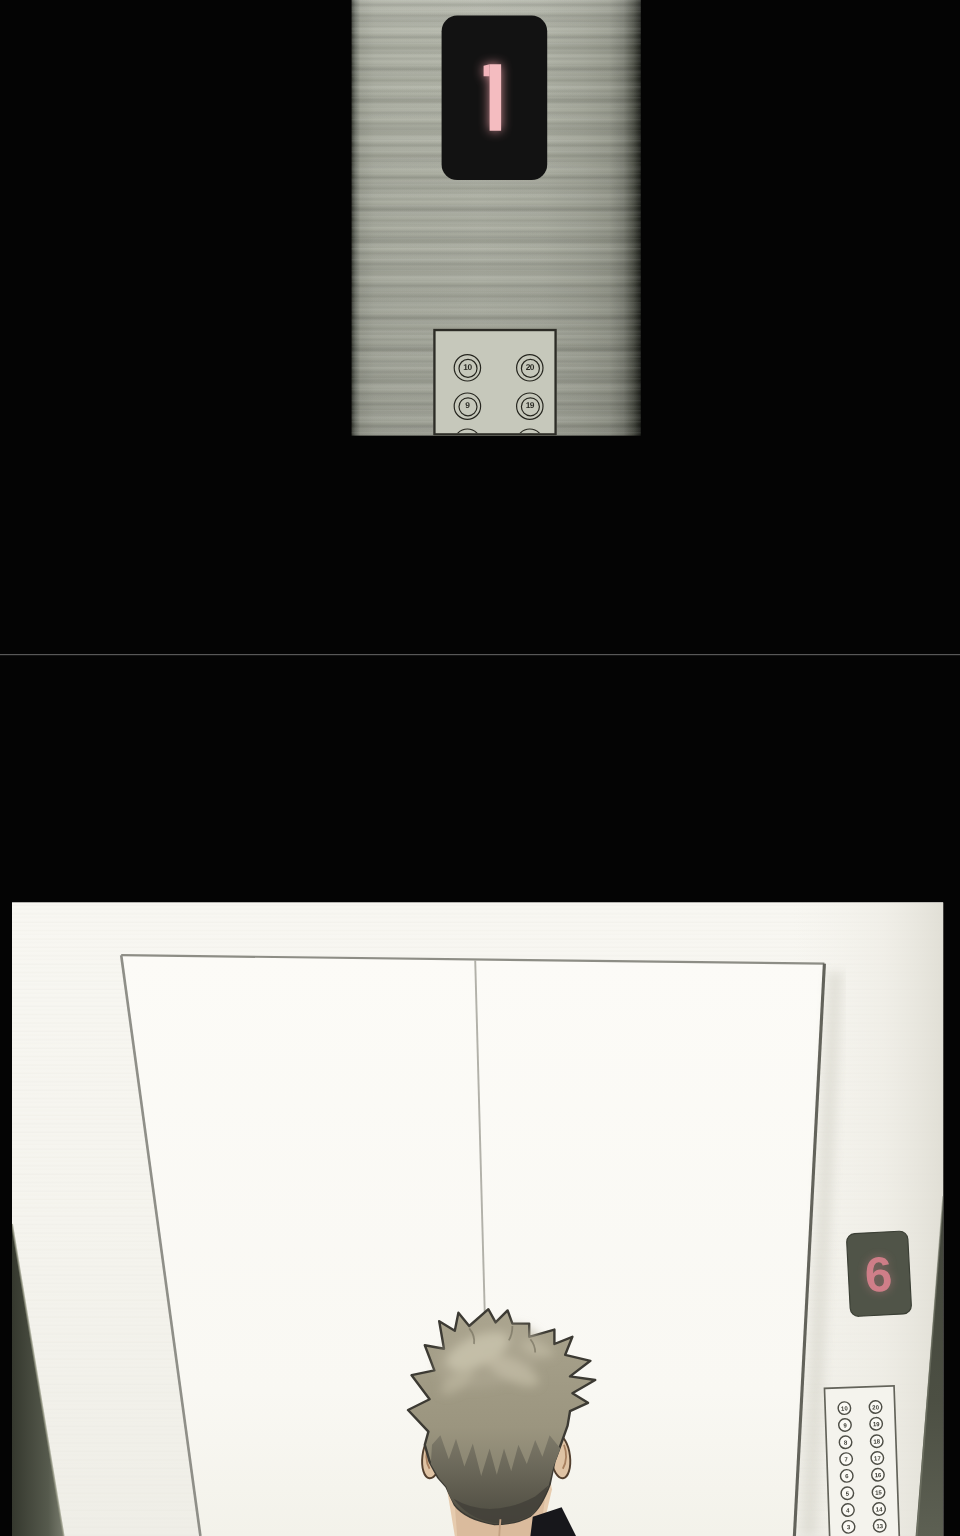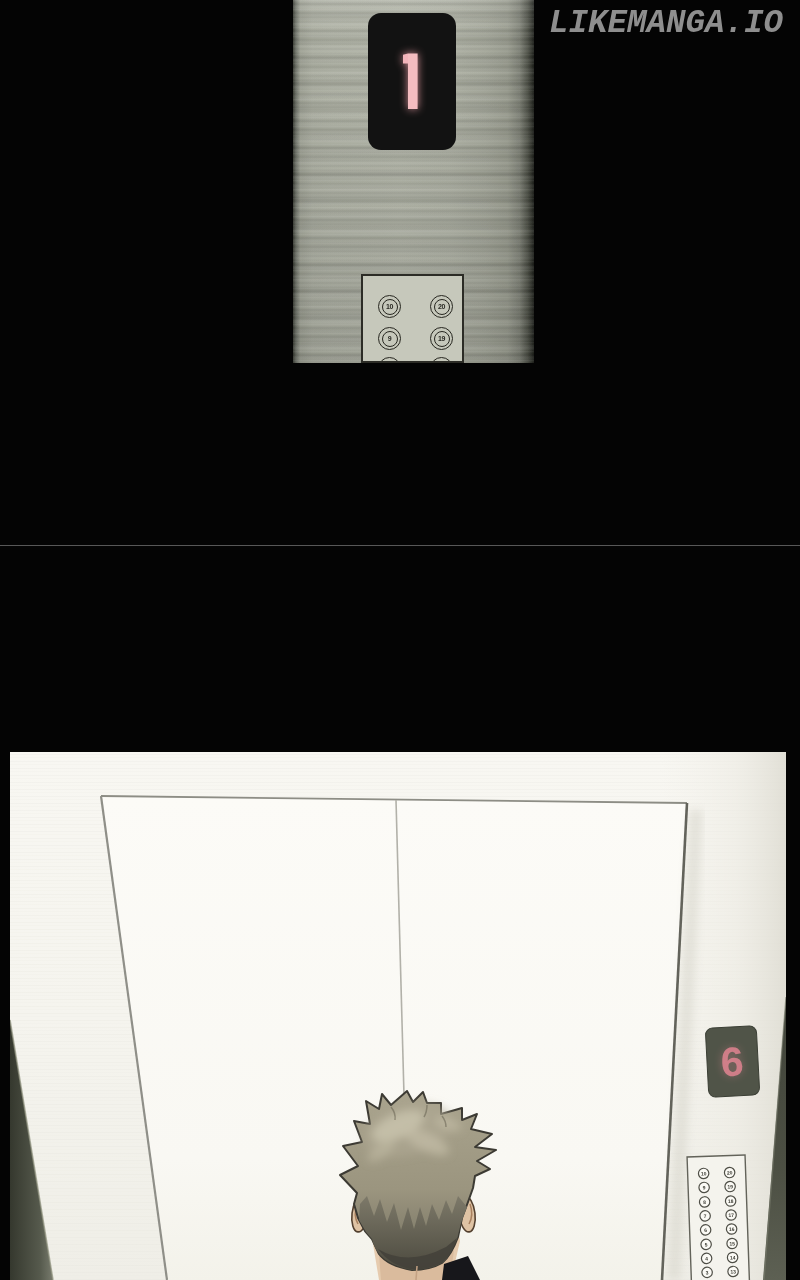--- a/index.html
+++ b/index.html
@@ -26,21 +26,20 @@
   .btn i{width:16px;height:16px;border-radius:50%;border:1.2px solid #26261f;box-sizing:border-box;
      display:flex;align-items:center;justify-content:center;font-style:normal;
      font-size:7px;font-weight:bold;color:#2a2a24;letter-spacing:-0.5px;}
   .sep{position:absolute;left:0;top:545px;width:800px;height:1px;background:#585858;}
   .scene{position:absolute;left:10px;top:752px;width:776px;height:528px;background:#f7f6f1;}
 </style>
 </head>
 <body>
 <div class="page">
 
-  <div class="logo">LIKEMANGA.IO</div>
 
   <div class="metal">
 
     <div class="display">
       <svg width="88" height="137" viewBox="0 0 88 137">
         <defs>
           <filter id="dglow" x="-80%" y="-80%" width="260%" height="260%">
             <feGaussianBlur stdDeviation="4.5"></feGaussianBlur>
           </filter>
         </defs>

